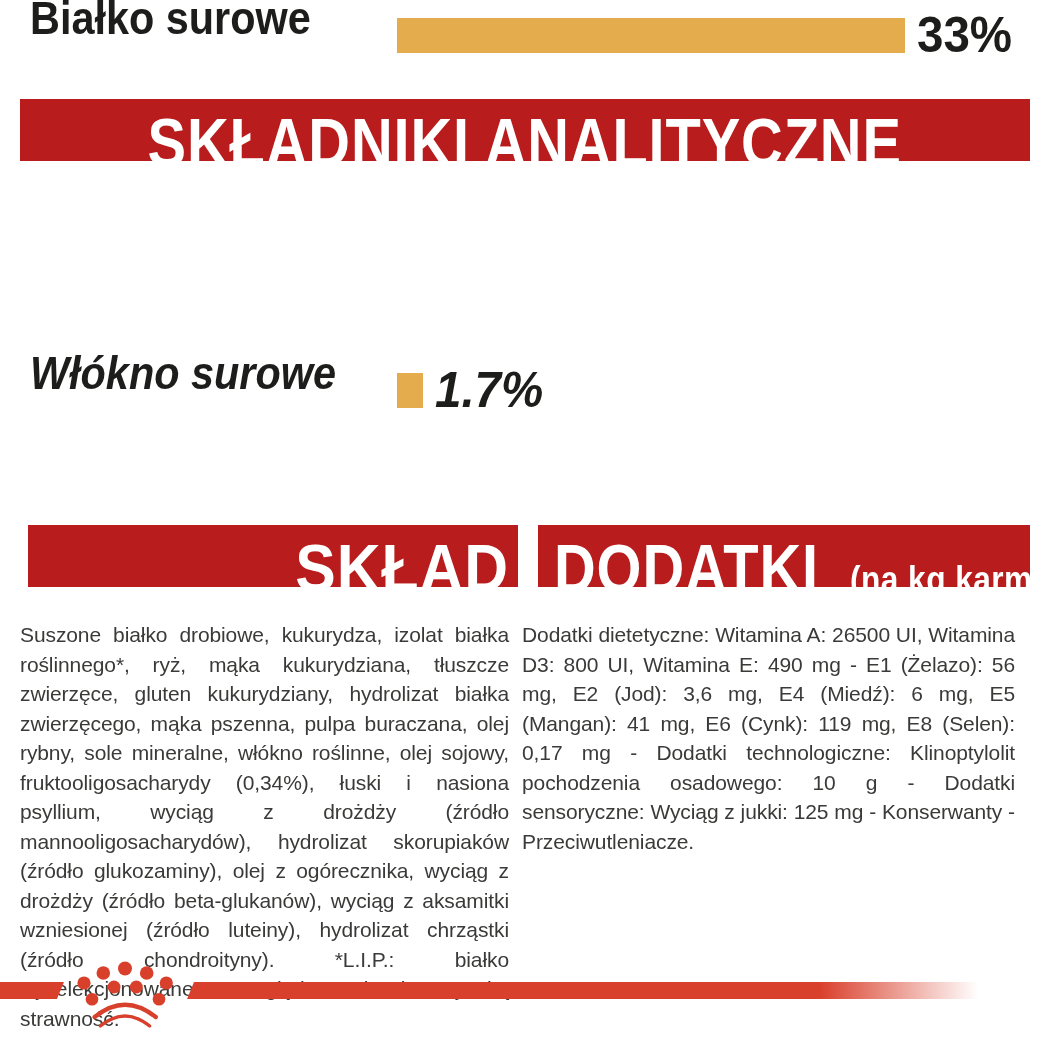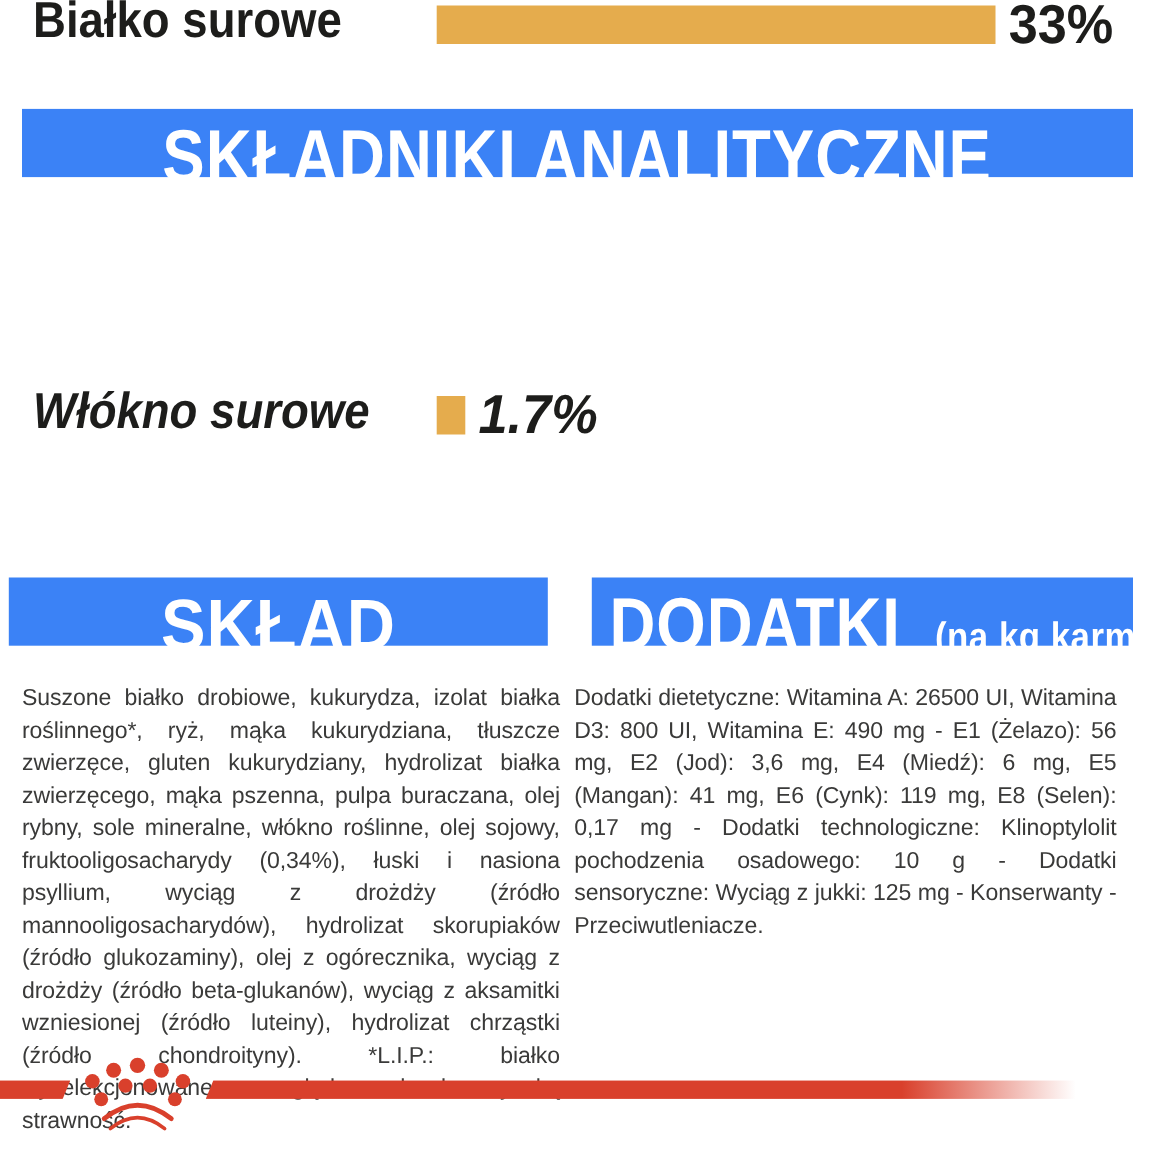--- a/index.html
+++ b/index.html
@@ -1,36 +1,36 @@
 <!DOCTYPE html>
 <html lang="pl"><head>
 <meta charset="utf-8">
 <style>
   html,body{margin:0;padding:0;background:#ffffff;}
   #panel{
     position:relative;width:1049px;height:1049px;background:#ffffff;
     font-family:"Liberation Sans", sans-serif;overflow:hidden;
   }
   
-  .banner{position:absolute;background:#3b82f6;height:62px;line-height:86px;
+  .banner{position:absolute;background:#b91c1c;height:62px;line-height:86px;
     color:#ffffff;font-weight:bold;white-space:nowrap;}
   .banner-top{left:20px;top:99px;width:1010px;text-align:center;}
-  .banner-sklad{left:8px;top:525px;width:490px;text-align:center;}
+  .banner-sklad{left:28px;top:525px;width:490px;text-align:right;}
   .banner-dodatki{left:538px;top:525px;width:492px;text-align:left;padding-left:16px;
     box-sizing:border-box;overflow:visible;}
   .h-big{display:inline-block;font-size:68px;transform:scaleX(0.85);transform-origin:center;letter-spacing:1px;}
   .h-sklad{display:inline-block;font-size:66px;transform:scaleX(0.92);transform-origin:center;letter-spacing:1px;}
   .h-dodatki{display:inline-block;font-size:68px;transform:scaleX(0.85);transform-origin:left;letter-spacing:1px;vertical-align:baseline;}
   .h-sub{display:inline-block;font-size:36px;transform:scaleX(0.88);transform-origin:left;margin-left:-20px;vertical-align:baseline;letter-spacing:0.5px;}
   
   .chart-row{position:absolute;left:0;width:850px;height:36px;} .row-2{top:290px;} .row-3{top:355px;font-style:italic;}
   .chart-label{position:absolute;left:30px;top:50%;transform:translateY(-50%);color:#1d1d1b;font-weight:bold;white-space:nowrap;}
   .chart-label > span{display:inline-block;transform:scaleX(0.9);transform-origin:left center;}
   .lbl-lg{font-size:46px;} .lbl-sm{font-size:37px;}
-  .bar-wrap{position:absolute;left:397px;top:4px;height:36px;display:flex;align-items:center;}
+  .bar-wrap{position:absolute;left:397px;top:17px;height:36px;display:flex;align-items:center;}
   .bar{height:35px;background:#e5ac4d;flex:0 0 auto;}
   .pct{color:#1d1d1b;font-weight:bold;font-size:50px;line-height:1;margin-left:12px;
     display:inline-block;transform:scaleX(0.95);transform-origin:left center;white-space:nowrap;}
   
   .body-text{position:absolute;top:620px;color:#3a3a39;font-size:21px;line-height:29.5px;
     text-align:justify;letter-spacing:-0.1px;}
   .body-sklad{left:20px;width:489px;}
   .body-dodatki{left:522px;width:493px;}
   
   .band{position:absolute;top:982px;height:17px;background:#d9402c;}

